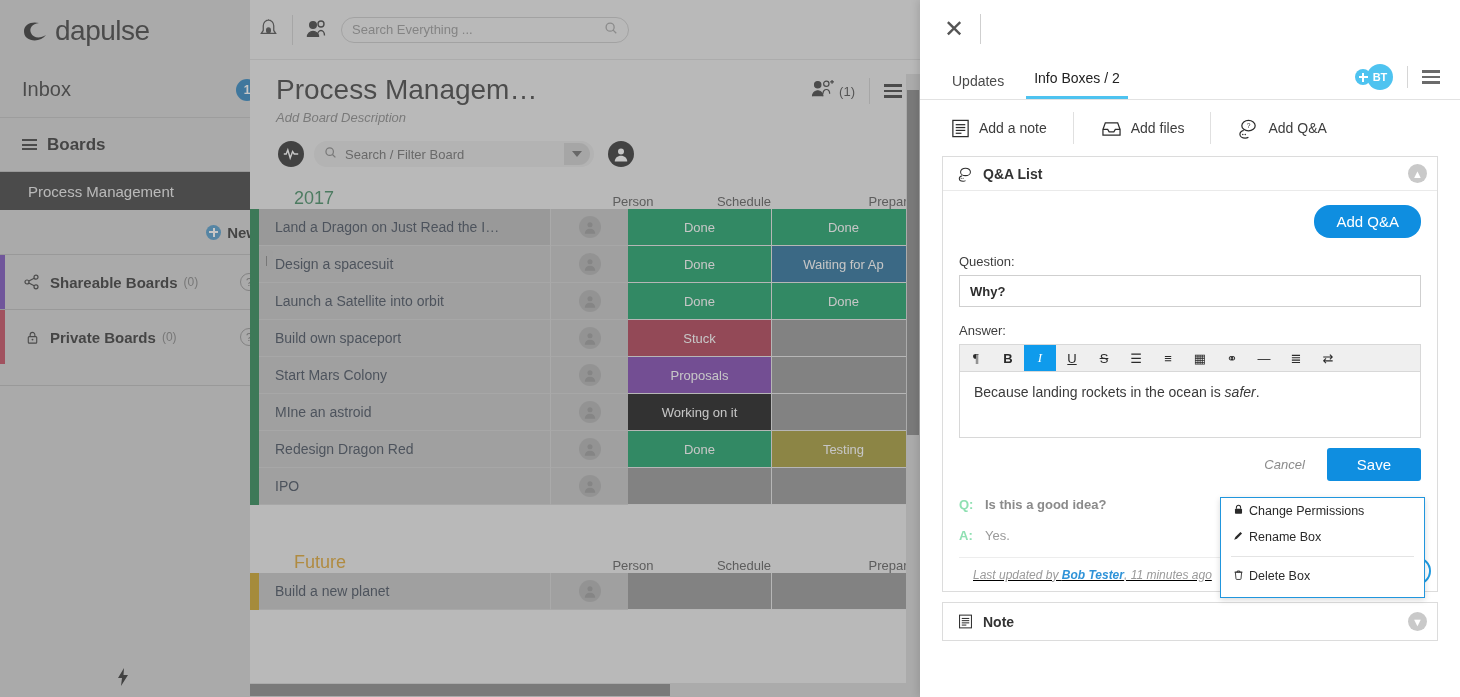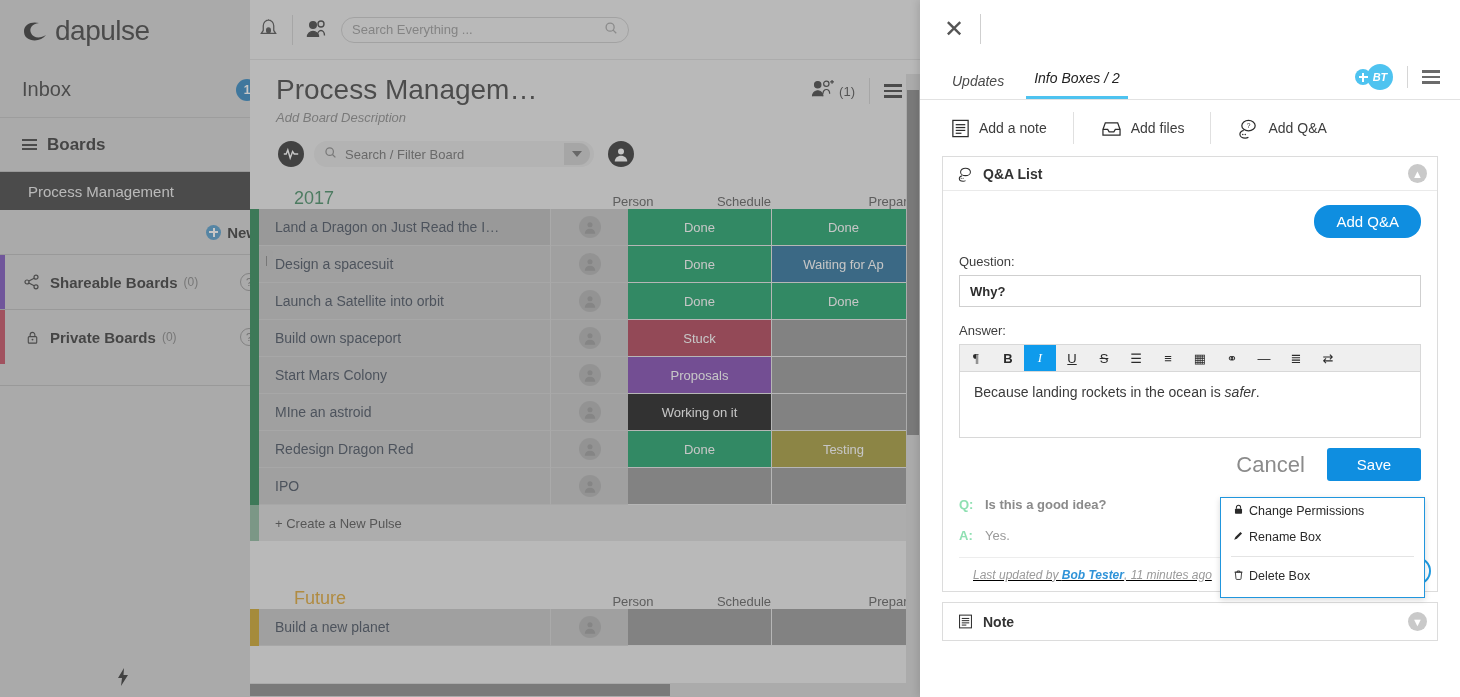--- a/index.html
+++ b/index.html
@@ -178,21 +178,21 @@
     position:absolute; left:920px; top:0; width:540px; height:697px;
     background:#fff; z-index:80;
     box-shadow:-2px 0 8px rgba(0,0,0,0.12);
   }
   .pnl-head { display:flex; align-items:center; height:58px; padding-left:24px; }
   .close-x { font-size:24px; color:#555; line-height:1; }
   .pnl-head .vdiv { width:1px; height:30px; background:#cfcfcf; margin:0 14px 0 16px; }
   .pnl-title { font-size:21px; color:#4c4c4c; font-weight:400; }
 
   .tabs { display:flex; align-items:flex-end; height:42px; padding-left:24px;
-    border-bottom:1px solid #e2e2e2; position:relative;font-style:italic; }
+    border-bottom:1px solid #e2e2e2; position:relative; }
   .tab { font-size:14px; color:#4a4a4a; padding:0 8px 10px 8px; margin-right:14px; }
   .tab.active { color:#222; border-bottom:3px solid #4ec3f0; }
   .tabs-right { position:absolute; right:20px; bottom:9px; display:flex; align-items:center; }
   .plus-blue { width:16px;height:16px;border-radius:50%;background:#4ec3f0;position:relative;margin-right:-4px;z-index:1; }
   .plus-blue:before,.plus-blue:after{content:"";position:absolute;background:#fff;}
   .plus-blue:before{left:3.5px;top:7px;width:9px;height:2px;}
   .plus-blue:after{left:7px;top:3.5px;width:2px;height:9px;}
   .av-bt { width:26px;height:26px;border-radius:50%;background:#4ec3f0;color:#fff;font-size:11px;font-weight:bold;
     display:flex;align-items:center;justify-content:center; }
   .tabs-right .vdiv { width:1px;height:22px;background:#d6d6d6;margin:0 14px; }
@@ -234,21 +234,21 @@
   .rt-btn {
     width:32px; display:flex; align-items:center; justify-content:center;
     font-size:13px; color:#2a2a2a;
   }
   .rt-btn.active { background:#0f9bec; color:#fff; }
   .rt-area {
     border:1px solid #d8d8d8; border-top:none; min-height:66px; padding:12px 14px;
     font-size:14px; color:#3a3a3a;
   }
   .edit-actions { display:flex; align-items:center; justify-content:flex-end; margin-top:10px; }
-  .btn-cancel { font-size:22px; color:#8b8b8b; margin-right:22px; }
+  .btn-cancel { font-size:13px; color:#8b8b8b; margin-right:22px;font-style:italic; }
   .btn-save { background:#0f8ee0; color:#fff; border:none; border-radius:3px;
     font-size:15px; padding:8px 30px; font-family:inherit; }
 
   .qa-item { display:flex; align-items:baseline; margin-top:16px; }
   .qa-key { font-size:13px; font-weight:bold; color:#8fe0b2; width:26px; }
   .qa-val { font-size:13px; color:#9a9a9a; }
   .qa-q .qa-val { color:#8a8a8a; font-weight:bold; }
 
   .card-foot {
     border-top:1px solid #ededed; margin-top:14px; height:34px; display:flex;
@@ -543,24 +543,20 @@
                 <svg viewBox="0 0 24 24" width="18" height="18">
                   <circle cx="12" cy="9" r="3.4" fill="#8f8f8f"></circle>
                   <path d="M5 21c0-4 3.2-6.6 7-6.6s7 2.6 7 6.6z" fill="#8f8f8f"></path>
                 </svg>
               </span>
             </span>
             <span class="cell" style="background:#8b8b8b"></span>
             <span class="cell" style="background:#8b8b8b"></span>
           </div>
         </div>
-      <div class="create-row">
-        <span class="bar"></span>
-        <span class="txt">+ Create a New Pulse</span>
-      </div>
     </div>
 
     <div class="grp" style="margin-top:40px">
       <div class="grp-head">
         <span class="grp-name" style="color:#d99a1a">Future</span>
         <span class="col-h col-person">Person</span>
         <span class="col-h col-sched">Schedule</span>
         <span class="col-h col-prep">Prepar</span>
       </div>
       <div id="rows-future">

